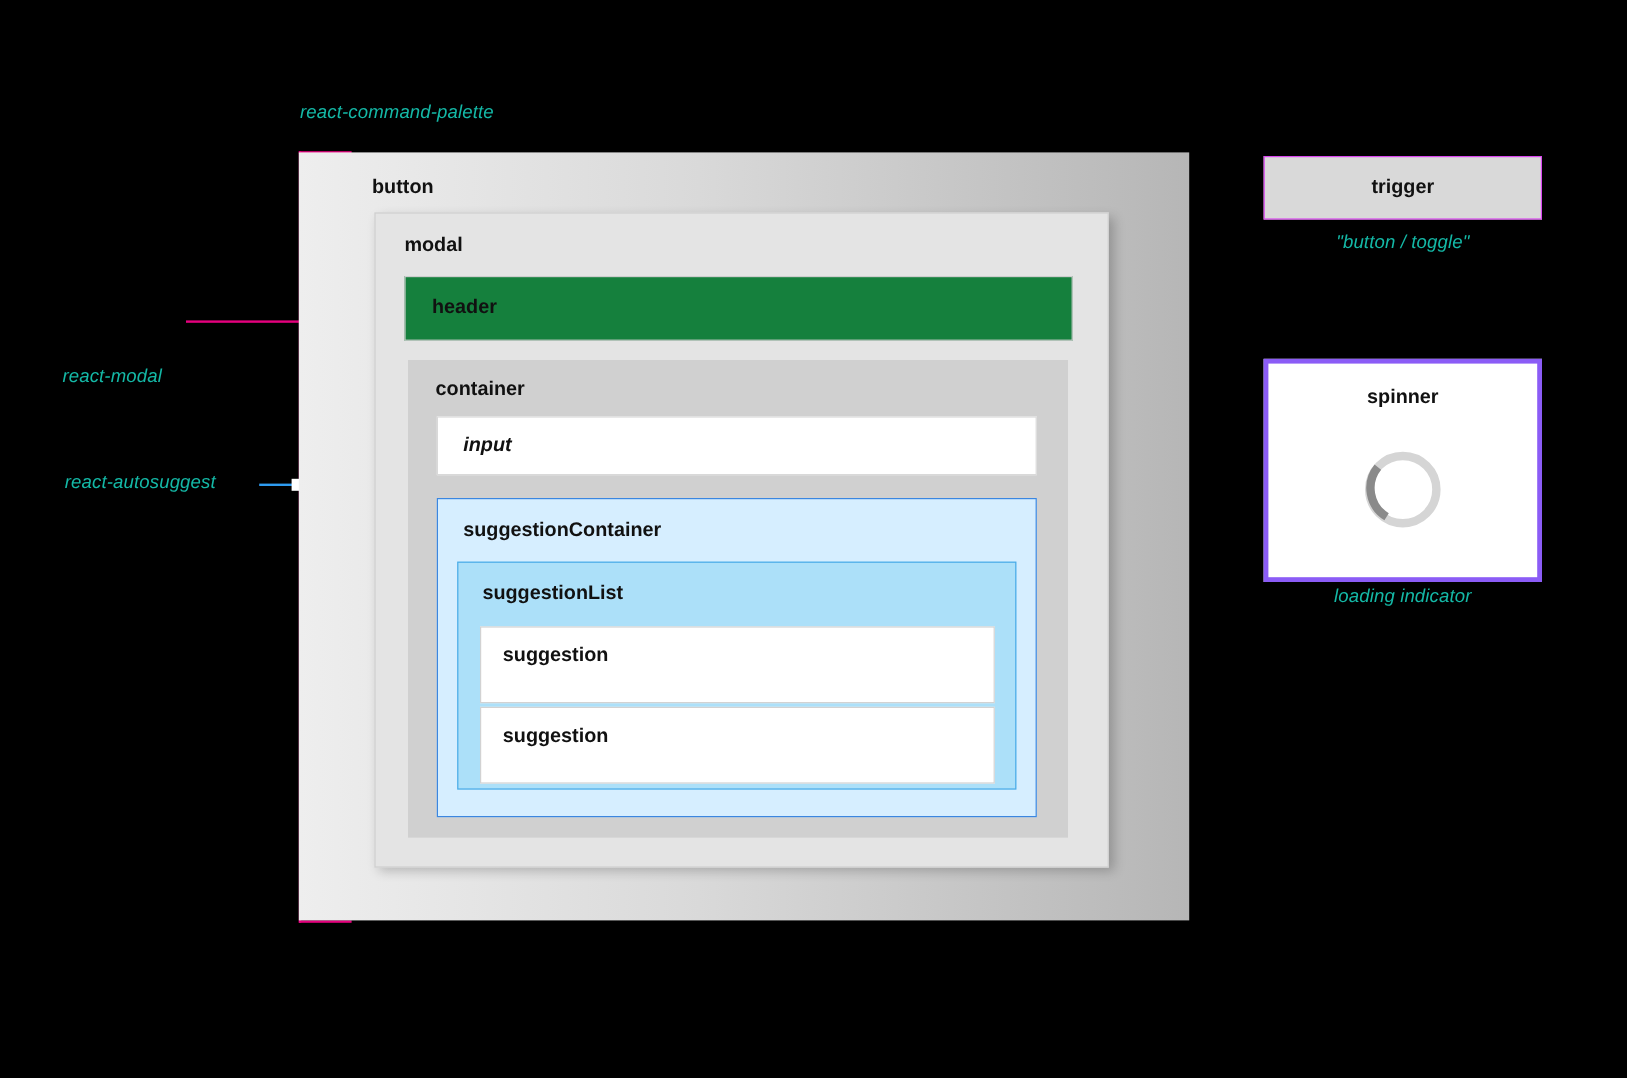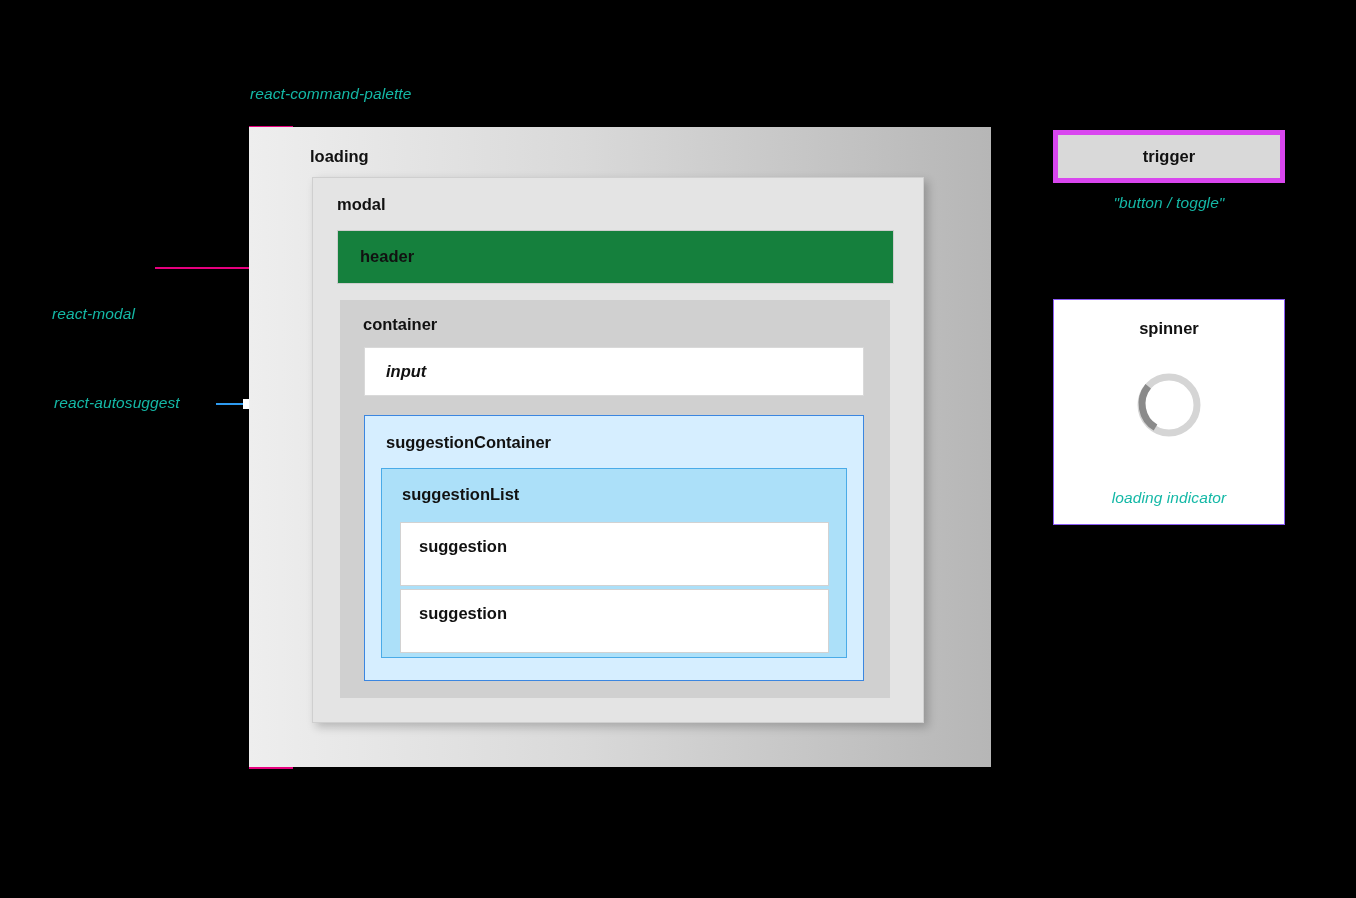--- a/index.html
+++ b/index.html
@@ -158,39 +158,39 @@
   #suggestion-0 { top: 522px; }
   #suggestion-1 { top: 589px; }
   .suggestion > .box-label { position: absolute; left: 18px; top: 14px; }
 
   
   #trigger {
     position: absolute;
     left: 1053px; top: 130px;
     width: 232px; height: 53px;
     background: #d9d9d9;
-    border: 5px solid #d946ef;
+    border: 1px solid #d946ef;
     box-sizing: border-box;
     display: flex;
     align-items: center;
     justify-content: center;
   }
   #trigger .box-label { font-size: 16.5px; }
   #trigger-caption {
     position: absolute; left: 1053px; top: 194px;
     width: 232px; text-align: center;
   }
 
   
   #spinner-panel {
     position: absolute;
     left: 1053px; top: 299px;
-    width: 232px; height: 226px;
+    width: 232px; height: 186px;
     background: #ffffff;
-    border: 1px solid #8b5cf6;
+    border: 4px solid #8b5cf6;
     box-sizing: border-box;
   }
   #spinner-panel .box-label {
     position: absolute; left: 0; top: 19px; width: 100%; text-align: center;
   }
   #spinner-ring {
     position: absolute;
     left: 50%; top: 71px;
     transform: translateX(-50%);
     width: 68px; height: 68px;
@@ -220,21 +220,21 @@
 <div id="lead-autos"></div>
 <div id="lead-autos-gap"></div>
 
 <div class="annot" id="title-annot">react-command-palette</div>
 
 <div class="annot" id="modal-annot">react-modal</div>
 
 <div class="annot" id="autos-annot">react-autosuggest</div>
 
 <div id="overlay">
-  <span class="box-label">loading</span>
+  <span class="box-label">button</span>
 </div>
 
 <div id="modal">
   <span class="box-label">modal</span>
 </div>
 
 <div id="header">
   <span class="box-label">header</span>
 </div>
 

